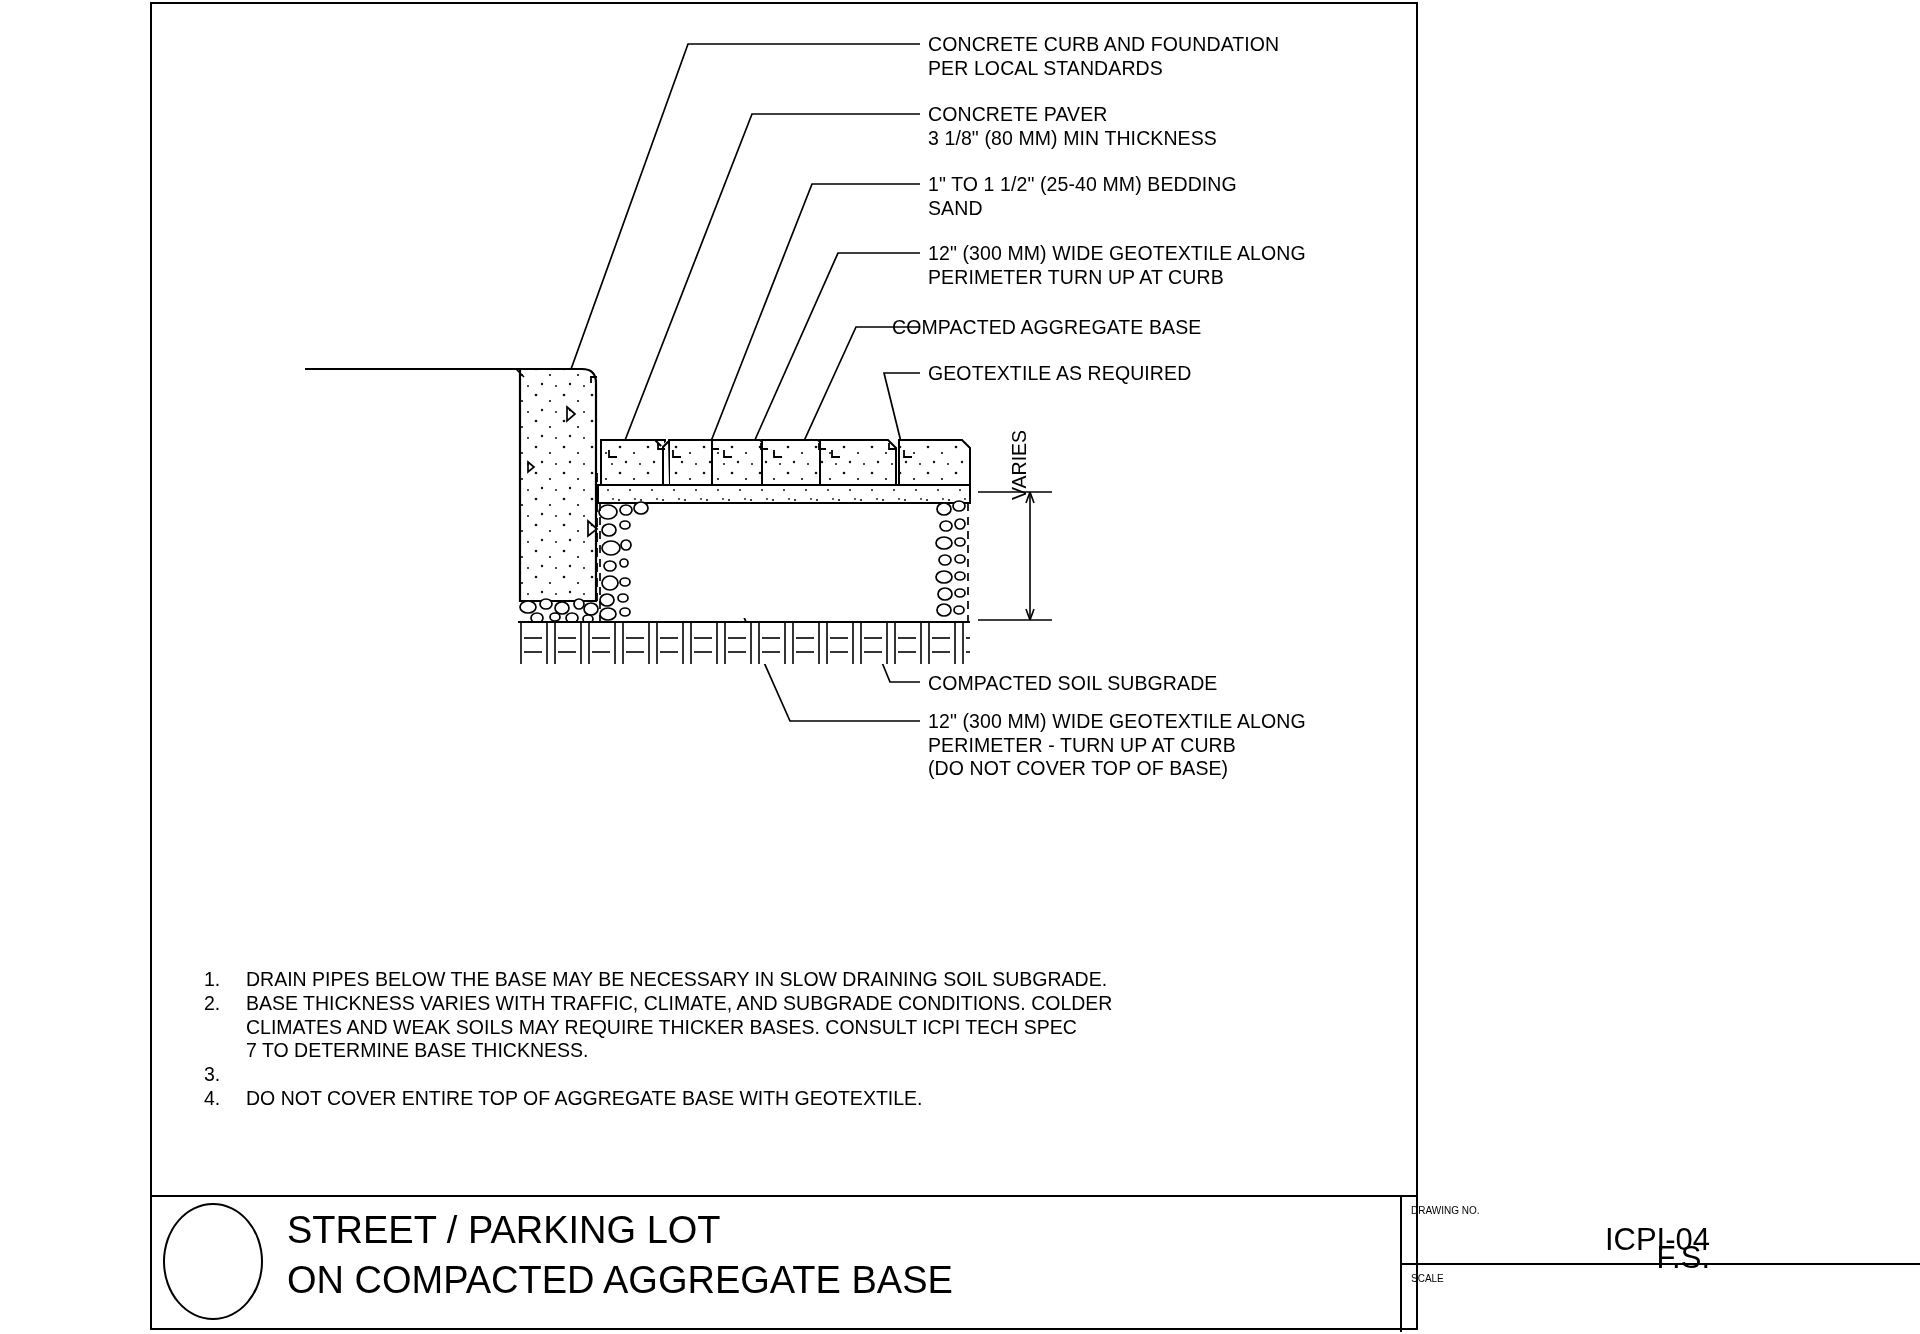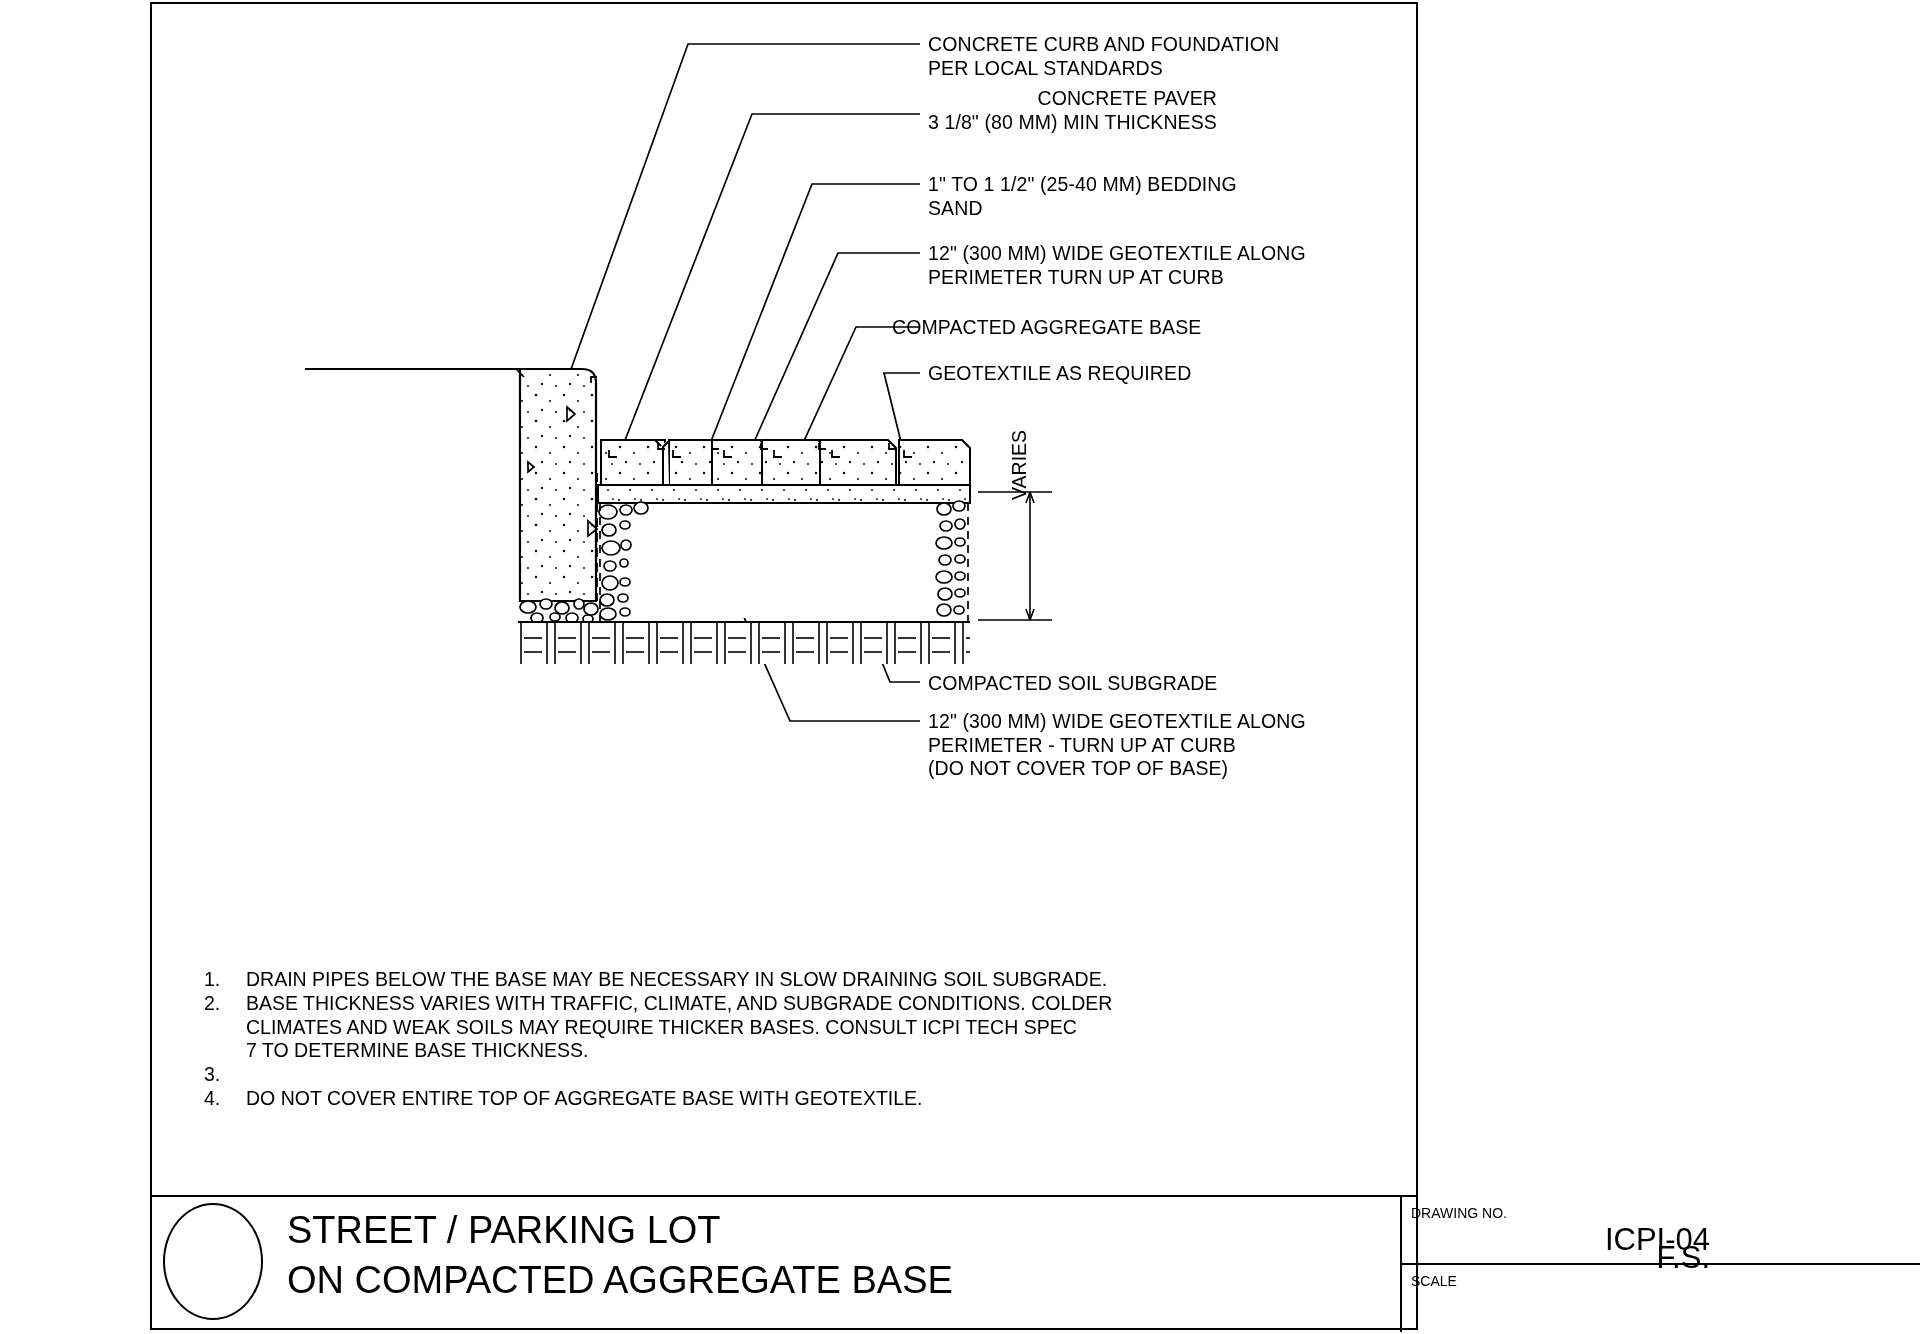--- a/index.html
+++ b/index.html
@@ -110,21 +110,21 @@
   .tb-hline-wide {
     position: absolute;
     left: 1401px;
     top: 1263px;
     width: 1015px;
     height: 2px;
     background: #000;
   }
   .tb-small-label {
     position: absolute;
-    font-size: 14px;
+    font-size: 10px;
     color: #000;
   }
   .tb-big-val {
     position: absolute;
     font-size: 31px;
     color: #000;
   }
   .varies-label {
     position: absolute;
     left: 1008px;
@@ -296,21 +296,21 @@
       <line x1="978" y1="492" x2="1052" y2="492"></line>
       <line x1="978" y1="620" x2="1052" y2="620"></line>
       <line x1="1030" y1="492" x2="1030" y2="620"></line>
       <path d="M1030,492 L1026,503 M1030,492 L1034,503"></path>
       <path d="M1030,620 L1026,609 M1030,620 L1034,609"></path>
     </g>
   </svg>
 
   <div class="callout" style="left:928px; top:33px;">CONCRETE CURB AND FOUNDATION
 PER LOCAL STANDARDS</div>
-  <div class="callout" style="left:928px; top:87px;text-align:right;">CONCRETE PAVER
+  <div class="callout" style="left:928px; top:103px;">CONCRETE PAVER
 3 1/8" (80 MM) MIN THICKNESS</div>
   <div class="callout" style="left:928px; top:173px;">1" TO 1 1/2" (25-40 MM) BEDDING
 SAND</div>
   <div class="callout" style="left:928px; top:242px;">12" (300 MM) WIDE GEOTEXTILE ALONG
 PERIMETER TURN UP AT CURB</div>
   <div class="callout" style="left:892px; top:316px;">COMPACTED AGGREGATE BASE</div>
   <div class="callout" style="left:928px; top:362px;">GEOTEXTILE AS REQUIRED</div>
   <div class="callout" style="left:928px; top:672px;">COMPACTED SOIL SUBGRADE</div>
   <div class="callout" style="left:928px; top:710px;">12" (300 MM) WIDE GEOTEXTILE ALONG
 PERIMETER - TURN UP AT CURB

